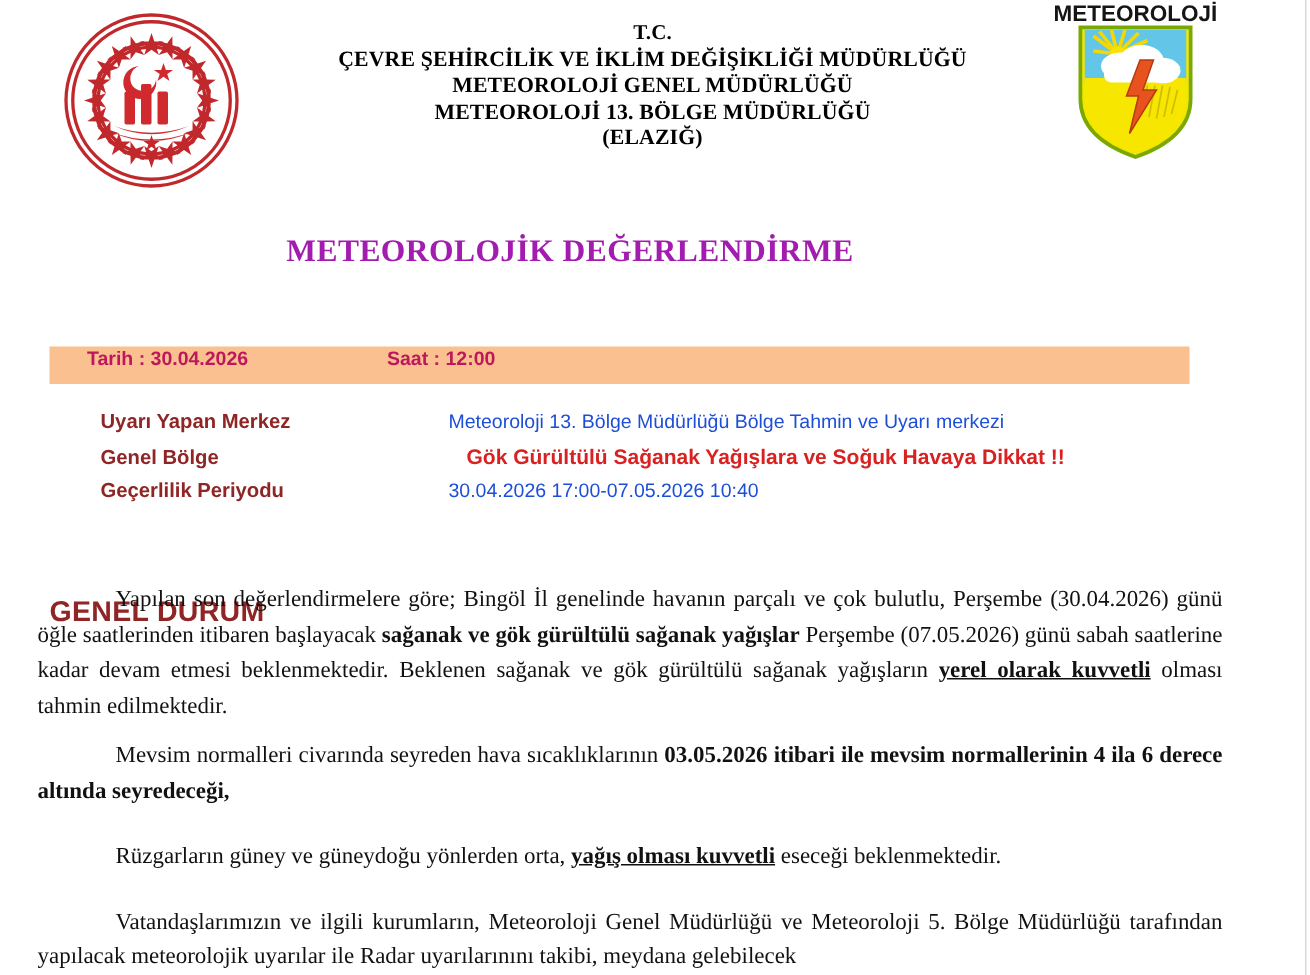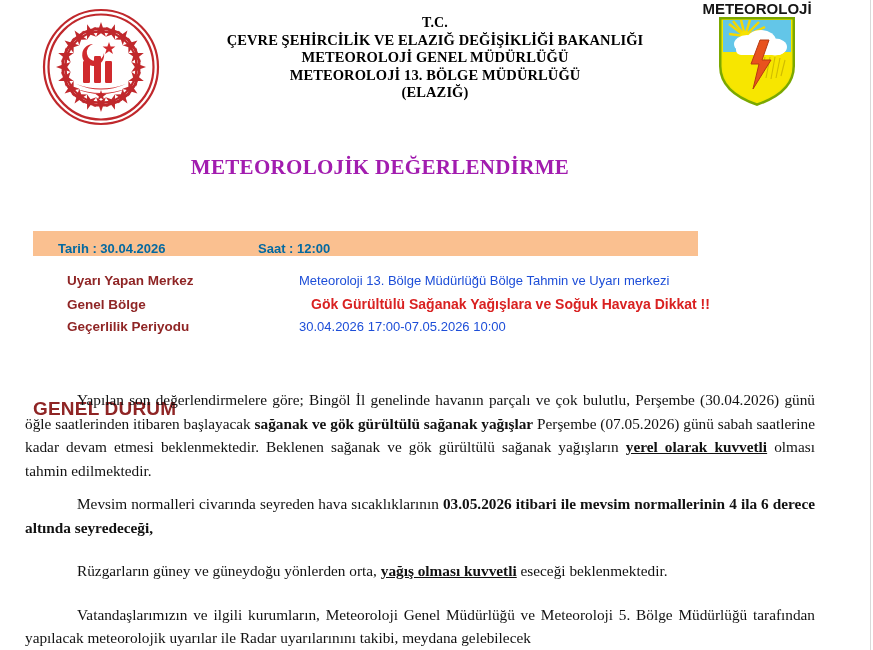--- a/index.html
+++ b/index.html
@@ -84,29 +84,29 @@
     font-size: 21px;
     letter-spacing: 0.3px;
     color: #a21caf;
   }
 
   
   .datebar {
     position: absolute;
     left: 33px;
     top: 231px;
-    width: 665px;
+    width: 760px;
     height: 25px;
     background: #FAC090;
     display: flex;
-    align-items: flex-end;
+    align-items: flex-start;
     font-family: "Liberation Sans", "DejaVu Sans", sans-serif;
     font-weight: bold;
     font-size: 13px;
-    color: #0369a1;
+    color: #be185d;
   }
   .datebar .cell-date { margin-left: 25px; width: 200px; }
   .datebar .cell-time { }
 
   
   .inforows {
     position: absolute;
     left: 33px;
     top: 273px;
     width: 800px;
@@ -230,21 +230,21 @@
           <path d="M38 82 q27 10 54 0 q-27 12 -54 0 z"></path>
         </g>
         <g fill="#C0282C">
           <polygon points="65,84 66.3,88 70.5,88 67.1,90.4 68.4,94.4 65,91.9 61.6,94.4 62.9,90.4 59.5,88 63.7,88"></polygon>
         </g>
       </svg>
     </div>
 
     <div class="header-text">
       <div class="line-tc">T.C.</div>
-      <div>ÇEVRE ŞEHİRCİLİK VE ELAZIĞ DEĞİŞİKLİĞİ BAKANLIĞI</div>
+      <div>ÇEVRE ŞEHİRCİLİK VE İKLİM DEĞİŞİKLİĞİ MÜDÜRLÜĞÜ</div>
       <div>METEOROLOJİ GENEL MÜDÜRLÜĞÜ</div>
       <div>METEOROLOJİ 13. BÖLGE MÜDÜRLÜĞÜ</div>
       <div>(ELAZIĞ)</div>
     </div>
 
     <div class="shield">
       <svg viewBox="0 0 108 112" xmlns="http://www.w3.org/2000/svg" aria-hidden="true">
         <defs>
           <clipPath id="shieldClip">
             <path d="M20 26 L88 26 L88 72 Q88 96 54 108 Q20 96 20 72 Z"></path>
@@ -306,21 +306,21 @@
     <div class="inforow">
       <span class="lbl">Uyarı Yapan Merkez</span>
       <span class="val">Meteoroloji 13. Bölge Müdürlüğü Bölge Tahmin ve Uyarı merkezi</span>
     </div>
     <div class="inforow">
       <span class="lbl">Genel Bölge</span>
       <span class="val-alert">Gök Gürültülü Sağanak Yağışlara ve Soğuk Havaya Dikkat !!</span>
     </div>
     <div class="inforow">
       <span class="lbl">Geçerlilik Periyodu</span>
-      <span class="val">30.04.2026 17:00-07.05.2026 10:00</span>
+      <span class="val">30.04.2026 17:00-07.05.2026 10:40</span>
     </div>
   </div>
 
   <div class="section-heading">GENEL DURUM</div>
 
   <div class="body-copy">
     <p class="para">Yapılan son değerlendirmelere göre; Bingöl İl genelinde  havanın parçalı ve çok bulutlu, Perşembe (30.04.2026) günü öğle saatlerinden itibaren başlayacak <b>sağanak ve gök gürültülü sağanak yağışlar</b> Perşembe (07.05.2026) günü sabah  saatlerine kadar devam etmesi beklenmektedir. Beklenen sağanak ve gök gürültülü sağanak yağışların <u class="bu">yerel olarak kuvvetli</u> olması tahmin edilmektedir.</p>
     <p class="para para-spacer-lg">Mevsim normalleri civarında seyreden hava sıcaklıklarının <b>03.05.2026 itibari ile mevsim normallerinin 4 ila 6  derece altında seyredeceği,</b></p>
     <p class="para para-spacer-lg">Rüzgarların güney ve güneydoğu   yönlerden orta, <u class="bu">yağış olması kuvvetli</u> eseceği beklenmektedir.</p>
     <p class="para">Vatandaşlarımızın ve ilgili kurumların, Meteoroloji Genel Müdürlüğü ve Meteoroloji 5. Bölge Müdürlüğü tarafından yapılacak meteorolojik uyarılar ile Radar uyarılarınını takibi, meydana gelebilecek</p>

